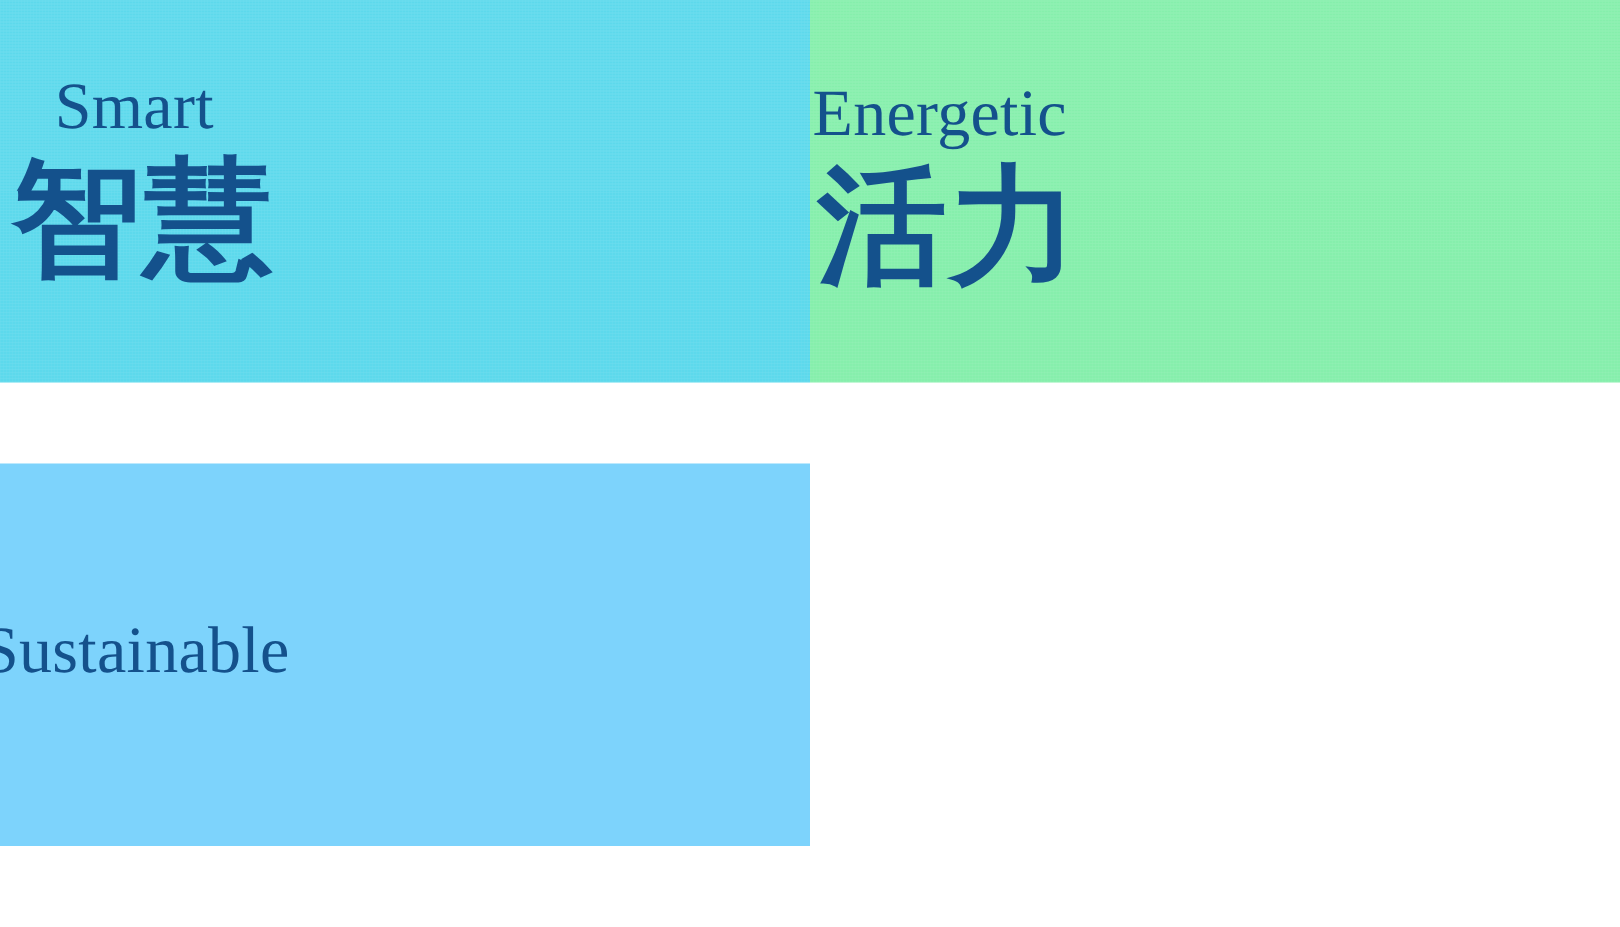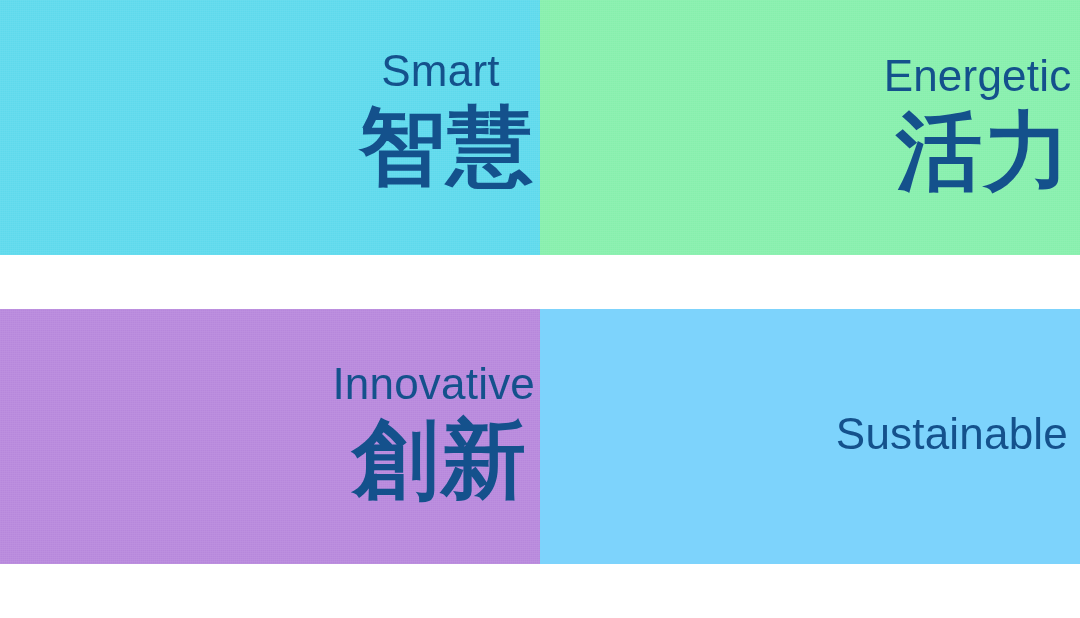--- a/index.html
+++ b/index.html
@@ -24,22 +24,23 @@
     grid-template-rows: 309px 309px;
   }
 
   .quadrant {
     position: relative;
     width: 540px;
     height: 255px;
     overflow: hidden;
     display: flex;
     flex-direction: column;
-    align-items: flex-end;
+    align-items: flex-start;
     justify-content: center;
+    font-family: Liberation Serif, serif;
   }
 
   
   .quadrant .texture {
     position: absolute;
     inset: 0;
     pointer-events: none;
     opacity: 0.30;
     background-image:
       repeating-linear-gradient(0deg,
@@ -104,27 +105,20 @@
   </div>
 
   <div class="quadrant tex-soft" id="quadrant-energetic" style="background-color: #86efac; color: rgb(20, 81, 140);">
     <div class="texture"></div>
     <div class="label-stack">
       <div class="label-en">Energetic</div>
       <div class="label-cjk">活力</div>
     </div>
   </div>
 
-  <div class="quadrant tex-soft" id="quadrant-innovative" style="background-color: rgb(183, 135, 220); color: rgb(20, 81, 140);">
-    <div class="texture"></div>
-    <div class="label-stack">
-      <div class="label-en">Innovative</div>
-      <div class="label-cjk">創新</div>
-    </div>
-  </div>
 
   <div class="quadrant tex-none" id="quadrant-sustainable" style="background-color: #7dd3fc; color: rgb(20, 81, 140);">
     <div class="texture"></div>
     <div class="label-stack">
       <div class="label-en">Sustainable</div>
     </div>
   </div>
 
 </div>
 

